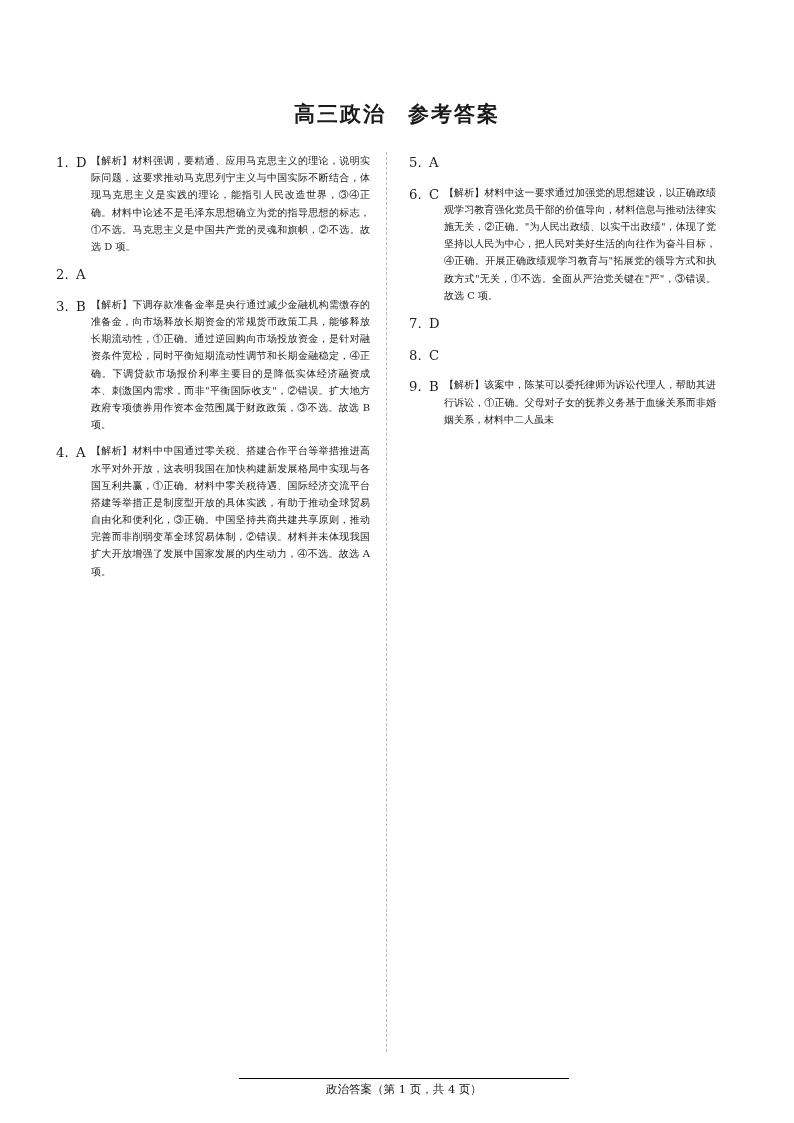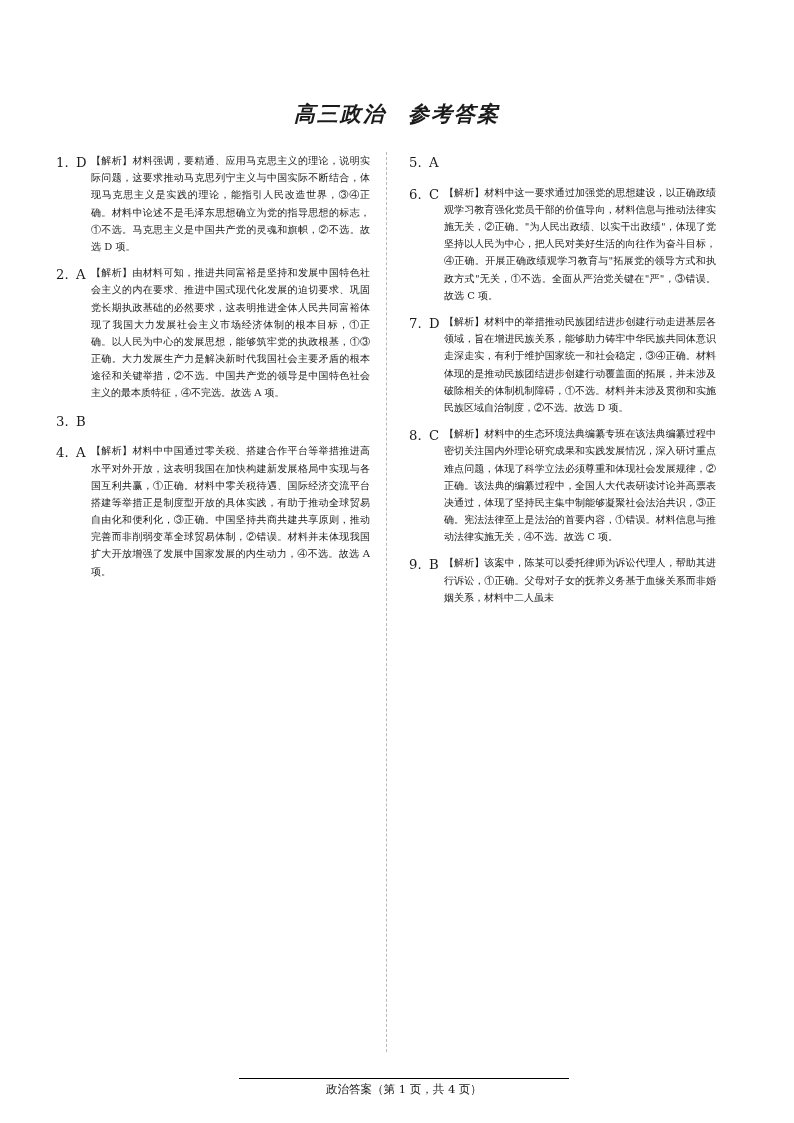--- a/index.html
+++ b/index.html
@@ -19,21 +19,20 @@
     padding:0;
   }
   .doc-title{
     position:absolute;
     top:100px; left:0; right:0;
     text-align:center;
     font-size:21px;
     font-weight:bold;
     letter-spacing:2px;
     font-family:"DejaVu Serif", serif;
-    font-style:italic;
   }
   .doc-title .sp{display:inline-block;width:22px;}
   .columns{
     position:absolute;
     top:152px;
     left:56px;
     width:684px;
     height:900px;
     display:flex;
     gap:0px;
@@ -103,26 +102,26 @@
 
       <div class="item">
         <span class="num">1.</span>
         <span class="ans">D</span>
         <span class="body">【解析】材料强调，要精通、应用马克思主义的理论，说明实际问题，这要求推动马克思列宁主义与中国实际不断结合，体现马克思主义是实践的理论，能指引人民改造世界，③④正确。材料中论述不是毛泽东思想确立为党的指导思想的标志，①不选。马克思主义是中国共产党的灵魂和旗帜，②不选。故选 D 项。</span>
       </div>
 
       <div class="item">
         <span class="num">2.</span>
         <span class="ans">A</span>
-        <span class="body">【解析】由材料可知，推进共同富裕是坚持和发展中国特色社会主义的内在要求、推进中国式现代化发展的迫切要求、巩固党长期执政基础的必然要求，这表明推进全体人民共同富裕体现了我国大力发展社会主义市场经济体制的根本目标，①正确。以人民为中心的发展思想，能够筑牢党的执政根基，①③正确。大力发展生产力是解决新时代我国社会主要矛盾的根本途径和关键举措，②不选。中国共产党的领导是中国特色社会主义的最本质特征，④不完选。故选 A 项。</span>
       </div>
 
       <div class="item">
         <span class="num">3.</span>
         <span class="ans">B</span>
+        <span class="body">【解析】下调存款准备金率是央行通过减少金融机构需缴存的准备金，向市场释放长期资金的常规货币政策工具，能够释放长期流动性，①正确。通过逆回购向市场投放资金，是针对融资条件宽松，同时平衡短期流动性调节和长期金融稳定，④正确。下调贷款市场报价利率主要目的是降低实体经济融资成本、刺激国内需求，而非"平衡国际收支"，②错误。扩大地方政府专项债券用作资本金范围属于财政政策，③不选。故选 B 项。</span>
       </div>
 
       <div class="item">
         <span class="num">4.</span>
         <span class="ans">A</span>
         <span class="body">【解析】材料中中国通过零关税、搭建合作平台等举措推进高水平对外开放，这表明我国在加快构建新发展格局中实现与各国互利共赢，①正确。材料中零关税待遇、国际经济交流平台搭建等举措正是制度型开放的具体实践，有助于推动全球贸易自由化和便利化，③正确。中国坚持共商共建共享原则，推动完善而非削弱变革全球贸易体制，②错误。材料并未体现我国扩大开放增强了发展中国家发展的内生动力，④不选。故选 A 项。</span>
       </div>
 
     </div>
 
@@ -135,27 +134,25 @@
 
       <div class="item">
         <span class="num">6.</span>
         <span class="ans">C</span>
         <span class="body">【解析】材料中这一要求通过加强党的思想建设，以正确政绩观学习教育强化党员干部的价值导向，材料信息与推动法律实施无关，②正确。"为人民出政绩、以实干出政绩"，体现了党坚持以人民为中心，把人民对美好生活的向往作为奋斗目标，④正确。开展正确政绩观学习教育与"拓展党的领导方式和执政方式"无关，①不选。全面从严治党关键在"严"，③错误。故选 C 项。</span>
       </div>
 
       <div class="item">
         <span class="num">7.</span>
         <span class="ans">D</span>
-        <span class="body">【解析】材料中的举措推动民族团结进步创建行动走进基层各领域，旨在增进民族关系，能够助力铸牢中华民族共同体意识走深走实，有利于维护国家统一和社会稳定，③④正确。材料体现的是推动民族团结进步创建行动覆盖面的拓展，并未涉及破除相关的体制机制障碍，①不选。材料并未涉及贯彻和实施民族区域自治制度，②不选。故选 D 项。</span>
       </div>
 
       <div class="item">
         <span class="num">8.</span>
         <span class="ans">C</span>
-        <span class="body">【解析】材料中的生态环境法典编纂专班在该法典编纂过程中密切关注国内外理论研究成果和实践发展情况，深入研讨重点难点问题，体现了科学立法必须尊重和体现社会发展规律，②正确。该法典的编纂过程中，全国人大代表研读讨论并高票表决通过，体现了坚持民主集中制能够凝聚社会法治共识，③正确。宪法法律至上是法治的首要内容，①错误。材料信息与推动法律实施无关，④不选。故选 C 项。</span>
       </div>
 
       <div class="item">
         <span class="num">9.</span>
         <span class="ans">B</span>
         <span class="body">【解析】该案中，陈某可以委托律师为诉讼代理人，帮助其进行诉讼，①正确。父母对子女的抚养义务基于血缘关系而非婚姻关系，材料中二人虽未</span>
       </div>
 
     </div>
   </div>

